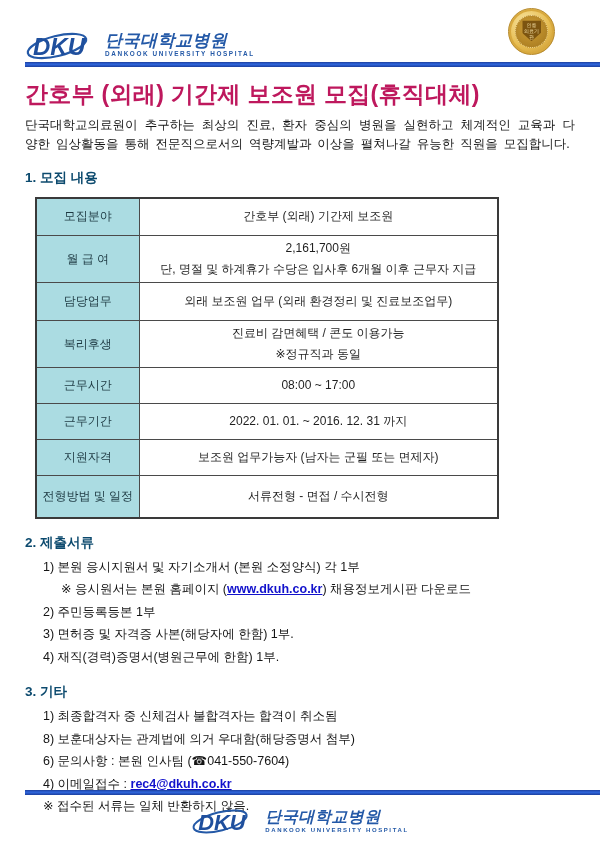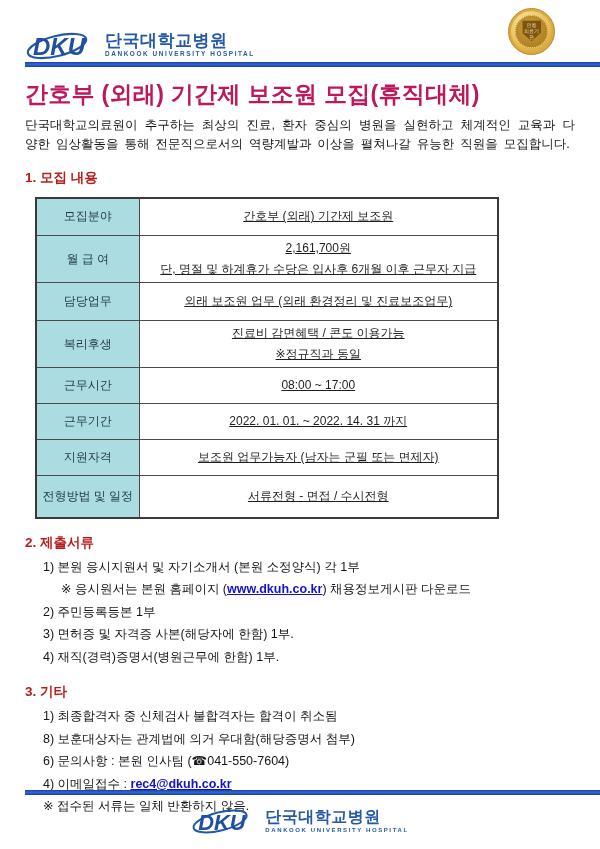--- a/index.html
+++ b/index.html
@@ -8,21 +8,21 @@
     position:relative; width:600px; height:849px; margin:0 auto;
     background:#ffffff; overflow:hidden;
     font-family:"Liberation Sans","DejaVu Sans",sans-serif; color:#111;
   }
 
   
   .header { position:relative; padding:27px 0 0 25px; height:62px; }
   .logo-row { display:flex; align-items:center; gap:14px; }
   .logo-mark svg { display:block; }
   .logo-text { display:flex; flex-direction:column; line-height:1; }
-  .logo-ko { font-size:17px; font-weight:bold; color:#2459a7; letter-spacing:0.5px; }
+  .logo-ko { font-size:17px; font-weight:bold; color:#2459a7; letter-spacing:0.5px;font-style:italic; }
   .logo-en { font-size:6.4px; font-weight:bold; color:#2459a7; letter-spacing:1.6px; margin-top:2px; }
 
   .seal { position:absolute; top:8px; left:508px; width:47px; height:47px; border-radius:50%;
     background:radial-gradient(circle at 38% 32%, #f9e7a4, #e7bd52 55%, #c08c27);
     border:1px solid #b5882a; box-shadow:inset 0 0 0 2px #d8a93e; }
   .seal-inner { position:absolute; inset:6px; border-radius:50%;
     background:radial-gradient(circle at 45% 40%, #cf9f38, #a3761c);
     border:1px dotted #f2dc9c; }
   .seal-shield { position:absolute; left:50%; top:50%; width:19px; height:21px;
     transform:translate(-50%,-54%); background:#7c5410;
@@ -32,29 +32,29 @@
 
   .rule { height:5px; margin-left:25px;
     background:linear-gradient(to bottom,#1c3f9e,#2f66dd 45%,#1c3f9e); }
 
   
   .doc-title { margin:12px 25px 0; font-size:23px; font-weight:bold; letter-spacing:0.3px; color:#be185d; }
   .intro { margin:6px 25px 0; font-size:12.5px; line-height:1.5; text-align:justify;
     word-spacing:2.5px; color:#151515; }
 
   
-  .sec-heading { margin:15px 25px 0; font-size:13.5px; font-weight:bold; color:#b91c1c; }
+  .sec-heading { margin:15px 25px 0; font-size:13.5px; font-weight:bold; color:#0c4a6e; }
 
   table.recruit { margin:10px 0 0 35px; width:464px; border-collapse:collapse;
     border:2px solid #3a3a3a; }
   table.recruit th, table.recruit td { border:1px solid #4a4a4a; }
   table.recruit th { width:103px; background:#abdce2; font-size:12px; font-weight:normal;
     color:#1d3942; text-align:center; padding:2px; }
   table.recruit td { font-size:12px; color:#1f1f1f; text-align:center; padding:2px 8px; }
-  .cell-line { line-height:1.75;text-decoration:underline; }
+  .cell-line { line-height:1.75; }
   tr.r1{height:38px} tr.r2{height:46px} tr.r3{height:38px} tr.r4{height:46px}
   tr.r5{height:36px} tr.r6{height:36px} tr.r7{height:36px} tr.r8{height:42px}
 
   .list { margin:4px 25px 0; font-size:12.5px; line-height:1.8; color:#151515; }
   .list .item { padding-left:18px; }
   .list .subitem { padding-left:36px; }
   .doc-link { color:#1212cc; font-weight:bold; text-decoration:underline; cursor:pointer; }
 
   
   .footer { position:absolute; left:0; right:0; bottom:12px; }
@@ -128,21 +128,21 @@
     <tr class="r5">
       <th>근무시간</th>
       <td>
             <div class="cell-line">08:00 ~ 17:00</div>
             <div class="cell-line"></div>
           </td>
     </tr>
     <tr class="r6">
       <th>근무기간</th>
       <td>
-            <div class="cell-line">2022. 01. 01. ~ 2022. 14. 31 까지</div>
+            <div class="cell-line">2022. 01. 01. ~ 2016. 12. 31 까지</div>
             <div class="cell-line"></div>
           </td>
     </tr>
     <tr class="r7">
       <th>지원자격</th>
       <td>
             <div class="cell-line">보조원 업무가능자 (남자는 군필 또는 면제자)</div>
             <div class="cell-line"></div>
           </td>
     </tr>

